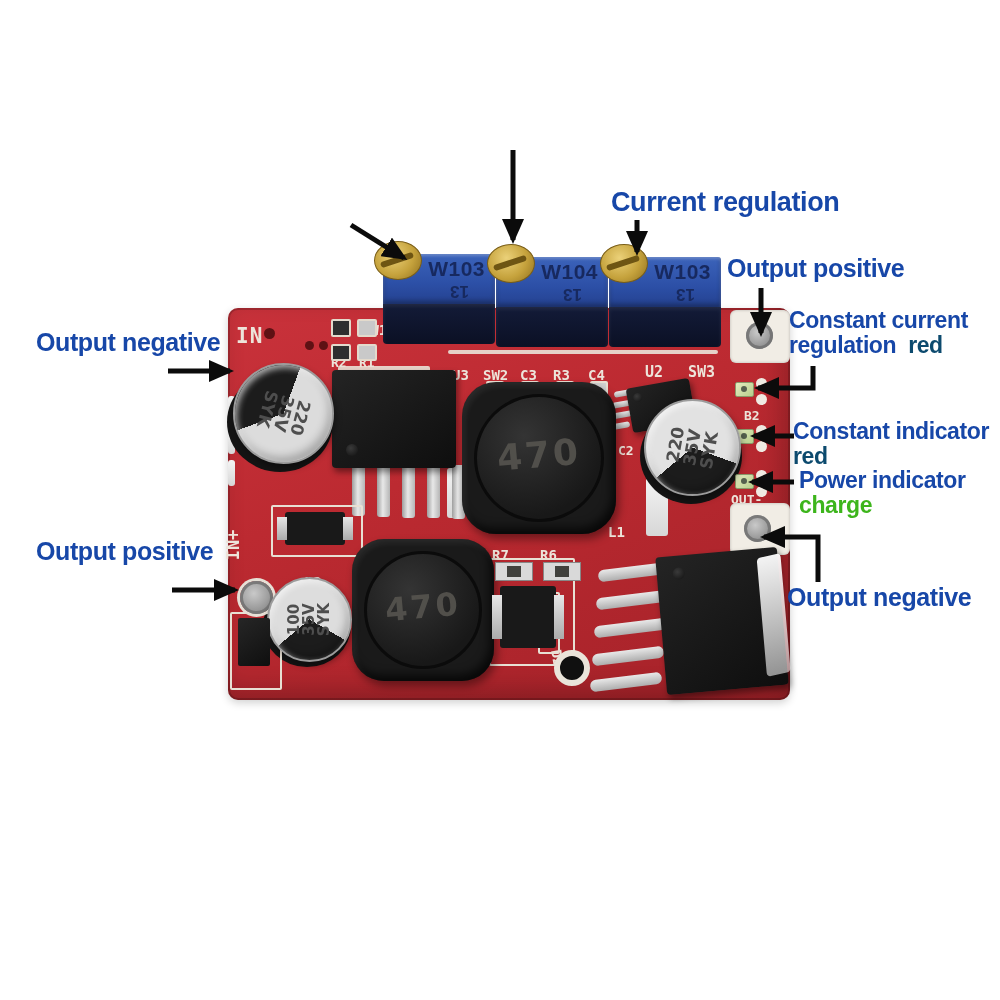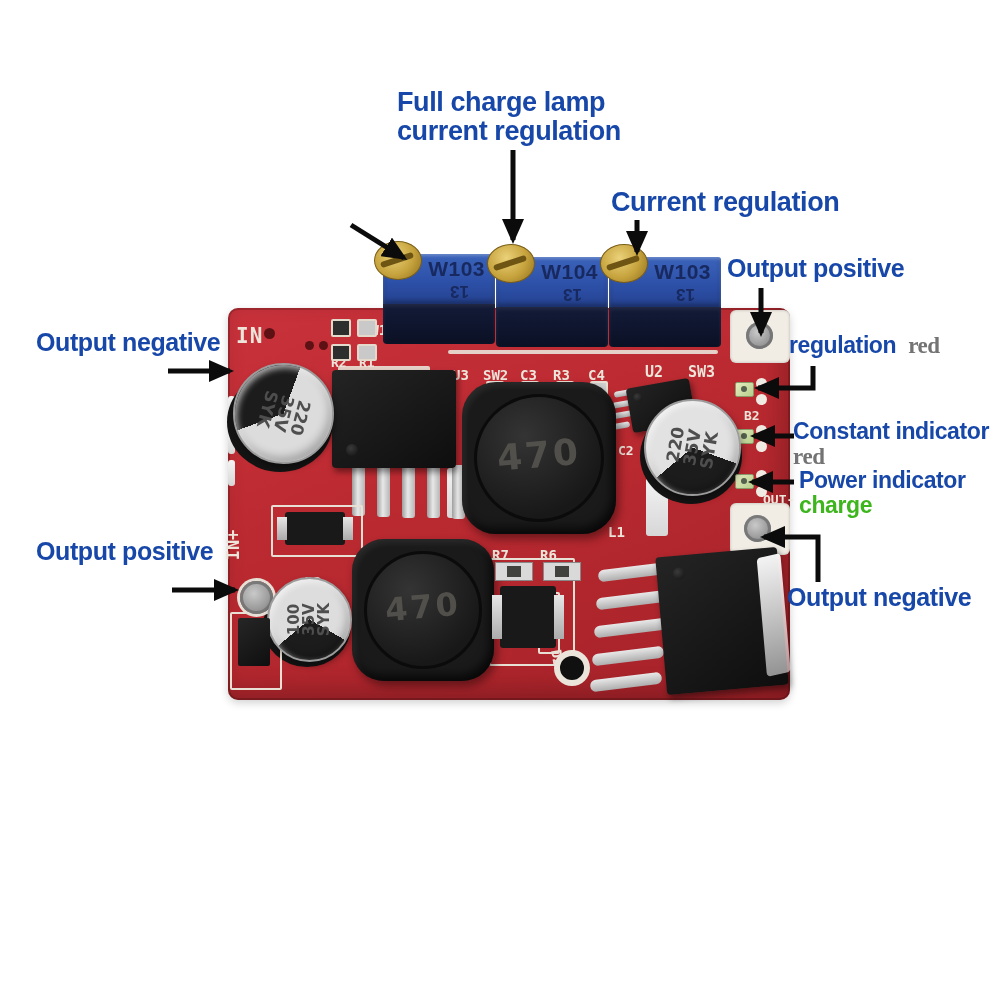--- a/index.html
+++ b/index.html
@@ -4,21 +4,21 @@
 <style>
   html,body{margin:0;padding:0;background:#fff;}
   .scene{position:relative;width:1000px;height:1000px;background:#ffffff;overflow:hidden;
          font-family:"Liberation Sans",sans-serif;}
   
   .ann{position:absolute;color:#1747A8;font-weight:bold;line-height:1.08;
        letter-spacing:-0.4px;white-space:nowrap;z-index:7;}
   .ann.big{font-size:27px;}
   .ann.mid{font-size:25px;}
   .ann.sm{font-size:23px;}
-  .w-red{color:#737373;font-family:Liberation Serif, serif;}
+  .w-red{color:#0c4a6e;}
   .w-green{color:#3DB51C;}
   .lbl-full-charge{left:397px;top:88px;}
   .lbl-const-pressure{left:27px;top:192px;}
   .lbl-current-reg{left:611px;top:188px;}
   .lbl-out-pos-right{left:727px;top:255px;}
   .lbl-const-current{left:789px;top:308px;}
   .lbl-charging{left:793px;top:419px;}
   .lbl-power{left:799px;top:468px;}
   .lbl-out-neg-right{left:787px;top:584px;}
   .lbl-out-neg-left{left:36px;top:329px;}
@@ -109,21 +109,21 @@
 </head>
 <body>
 
 <div class="scene">
 
   <div class="board"></div>
 
   <span class="silk" style="left:236px;top:324px;font-size:21px;letter-spacing:1px;">IN-</span>
   <span class="silk" style="left:218px;top:535px;font-size:17px;transform:rotate(-90deg);">IN+</span>
   <span class="silk" style="left:735px;top:350px;font-size:12px;transform:rotate(180deg);">OUT+</span>
-  <span class="silk" style="left:731px;top:492px;font-size:13px;margin-left:32px;">OUT-</span>
+  <span class="silk" style="left:731px;top:492px;font-size:13px;">OUT-</span>
   <span class="silk" style="left:362px;top:322px;font-size:14px;">SW1</span>
   <span class="silk" style="left:331px;top:355px;font-size:13px;">R2</span>
   <span class="silk" style="left:359px;top:355px;font-size:13px;">R1</span>
   <span class="silk" style="left:452px;top:367px;font-size:14px;">U3</span>
   <span class="silk" style="left:483px;top:367px;font-size:14px;">SW2</span>
   <span class="silk" style="left:520px;top:367px;font-size:14px;">C3</span>
   <span class="silk" style="left:553px;top:367px;font-size:14px;">R3</span>
   <span class="silk" style="left:588px;top:367px;font-size:14px;text-align:center;">C4</span>
   <span class="silk" style="left:645px;top:363px;font-size:15px;">U2</span>
   <span class="silk" style="left:688px;top:363px;font-size:15px;">SW3</span>
@@ -285,32 +285,28 @@
     <line x1="637" y1="220" x2="637" y2="252" marker-end="url(#ah)"></line>
     <line x1="761" y1="288" x2="761" y2="333" marker-end="url(#ah)"></line>
     <polyline points="813,366 813,388 758,388" marker-end="url(#ah)"></polyline>
     <line x1="794" y1="436" x2="754" y2="436" marker-end="url(#ah)"></line>
     <line x1="794" y1="482" x2="752" y2="482" marker-end="url(#ah)"></line>
     <polyline points="818,582 818,537 764,537" marker-end="url(#ah)"></polyline>
     <line x1="168" y1="371" x2="230" y2="371" marker-end="url(#ah)"></line>
     <line x1="172" y1="590" x2="235" y2="590" marker-end="url(#ah)"></line>
   </svg>
 
-  <div class="ann big lbl-full-charge">
-    <span>Full charge lamp</span><br>
-    <span>current regulation</span>
-  </div>
   <div class="ann big lbl-current-reg">
     <span>Current regulation</span>
   </div>
   <div class="ann mid lbl-out-pos-right">
     <span>Output positive</span>
   </div>
   <div class="ann sm lbl-const-current">
-    <br>
+    <span>Constant current</span><br>
     <span>regulation</span>
     <span class="w-red" style="margin-left:6px;">red</span>
   </div>
   <div class="ann sm lbl-charging">
     <span>Constant indicator</span><br>
     <span class="w-red">red</span>
   </div>
   <div class="ann sm lbl-power">
     <span>Power indicator</span><br>
     <span class="w-green">charge</span>

